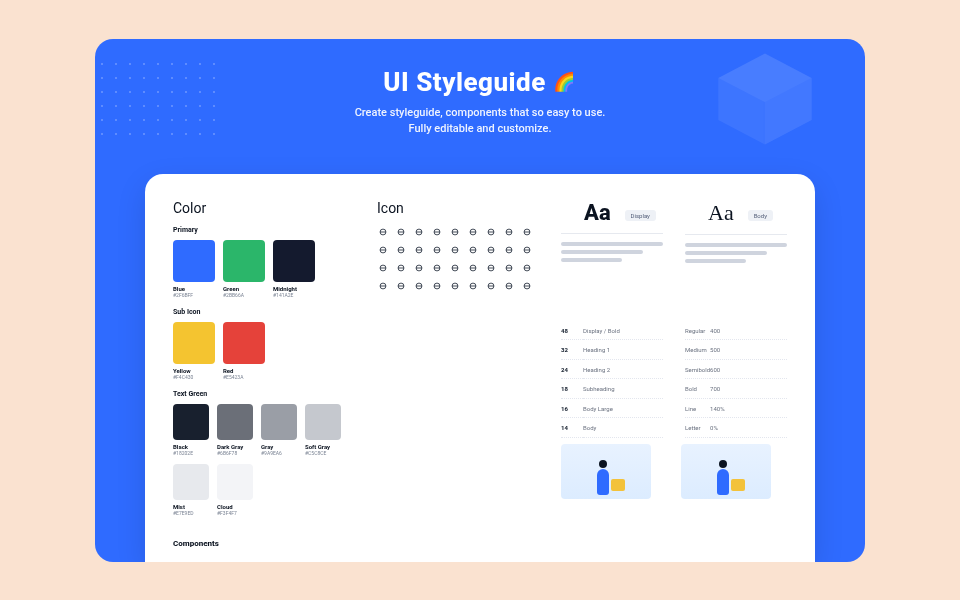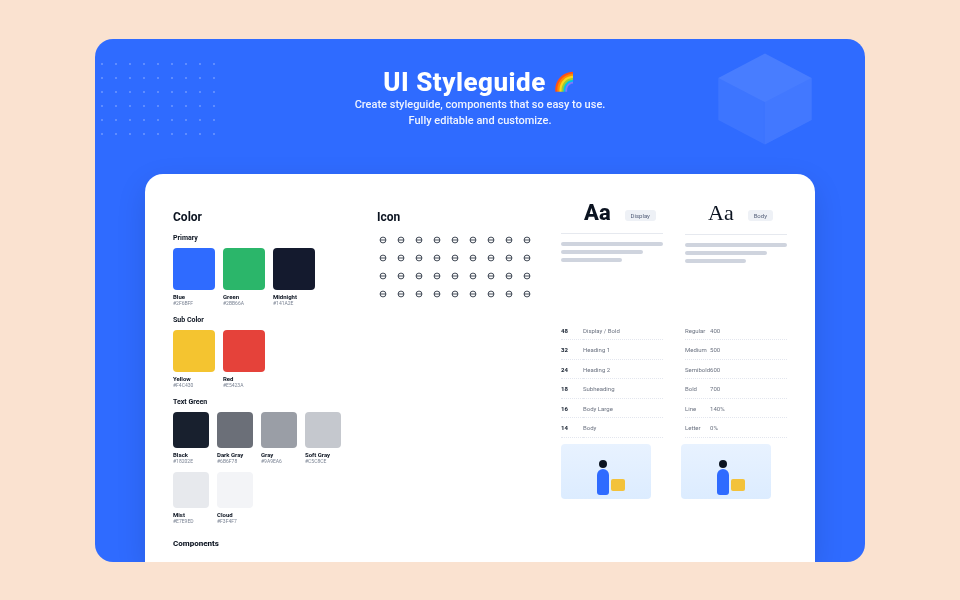--- a/index.html
+++ b/index.html
@@ -35,35 +35,35 @@
   .box3d svg { width: 100%; height: 100%; }
 
   .hero {
     position: absolute;
     top: 28px; left: 0; right: 0;
     text-align: center;
     color: #fff;
   }
   .hero h1 { font-size: 26px; font-weight: 800; letter-spacing: .5px; display: inline-flex; align-items: center; gap: 8px; }
   .hero h1 .rb { font-size: 18px; }
-  .hero p { font-size: 11px; font-weight: 500; opacity: .92; line-height: 1.5; }
+  .hero p { margin-top: 8px; font-size: 11px; font-weight: 500; opacity: .92; line-height: 1.5; }
 
   .panel {
     position: absolute;
     top: 135px; left: 50px; right: 50px; bottom: 0;
     background: #ffffff;
     border-radius: 18px 18px 0 0;
     padding: 26px 28px 18px 28px;
     box-shadow: 0 10px 30px rgba(0,0,0,.12);
     display: grid;
     grid-template-columns: 180px 160px 1fr;
     column-gap: 24px;
   }
 
-  .section-title { font-size: 12px; font-weight: 700; color: #0b1320; margin-bottom: 10px; margin-top: 10px; }
+  .section-title { font-size: 14px; font-weight: 400; color: #0b1320; margin-bottom: 10px; }
 
   
   .color-col { display: flex; flex-direction: column; }
   .sub-label { font-size: 7px; font-weight: 700; color: #0b1320; margin-bottom: 6px; }
   .swatch-row { display: flex; gap: 8px; margin-bottom: 10px; flex-wrap: wrap; }
   .swatch { width: 42px; }
   .swatch .chip { width: 42px; height: 42px; border-radius: 4px; }
   .swatch .sl { font-size: 6px; font-weight: 700; color: #0b1320; margin-top: 4px; line-height: 1; }
   .swatch .hex { font-size: 5px; color: #7b8494; margin-top: 1px; line-height: 1; }
 
@@ -146,21 +146,21 @@
           <div class="sl">Green</div>
           <div class="hex">#2BB66A</div>
         </div>
         <div class="swatch">
           <div class="chip" style="background:#141A2E"></div>
           <div class="sl">Midnight</div>
           <div class="hex">#141A2E</div>
         </div>
       </div>
 
-      <div class="sub-label">Sub Color</div>
+      <div class="sub-label">Sub Icon</div>
       <div class="swatch-row">
         <div class="swatch">
           <div class="chip" style="background:#F4C430"></div>
           <div class="sl">Yellow</div>
           <div class="hex">#F4C430</div>
         </div>
         <div class="swatch">
           <div class="chip" style="background:#E5423A"></div>
           <div class="sl">Red</div>
           <div class="hex">#E5423A</div>

